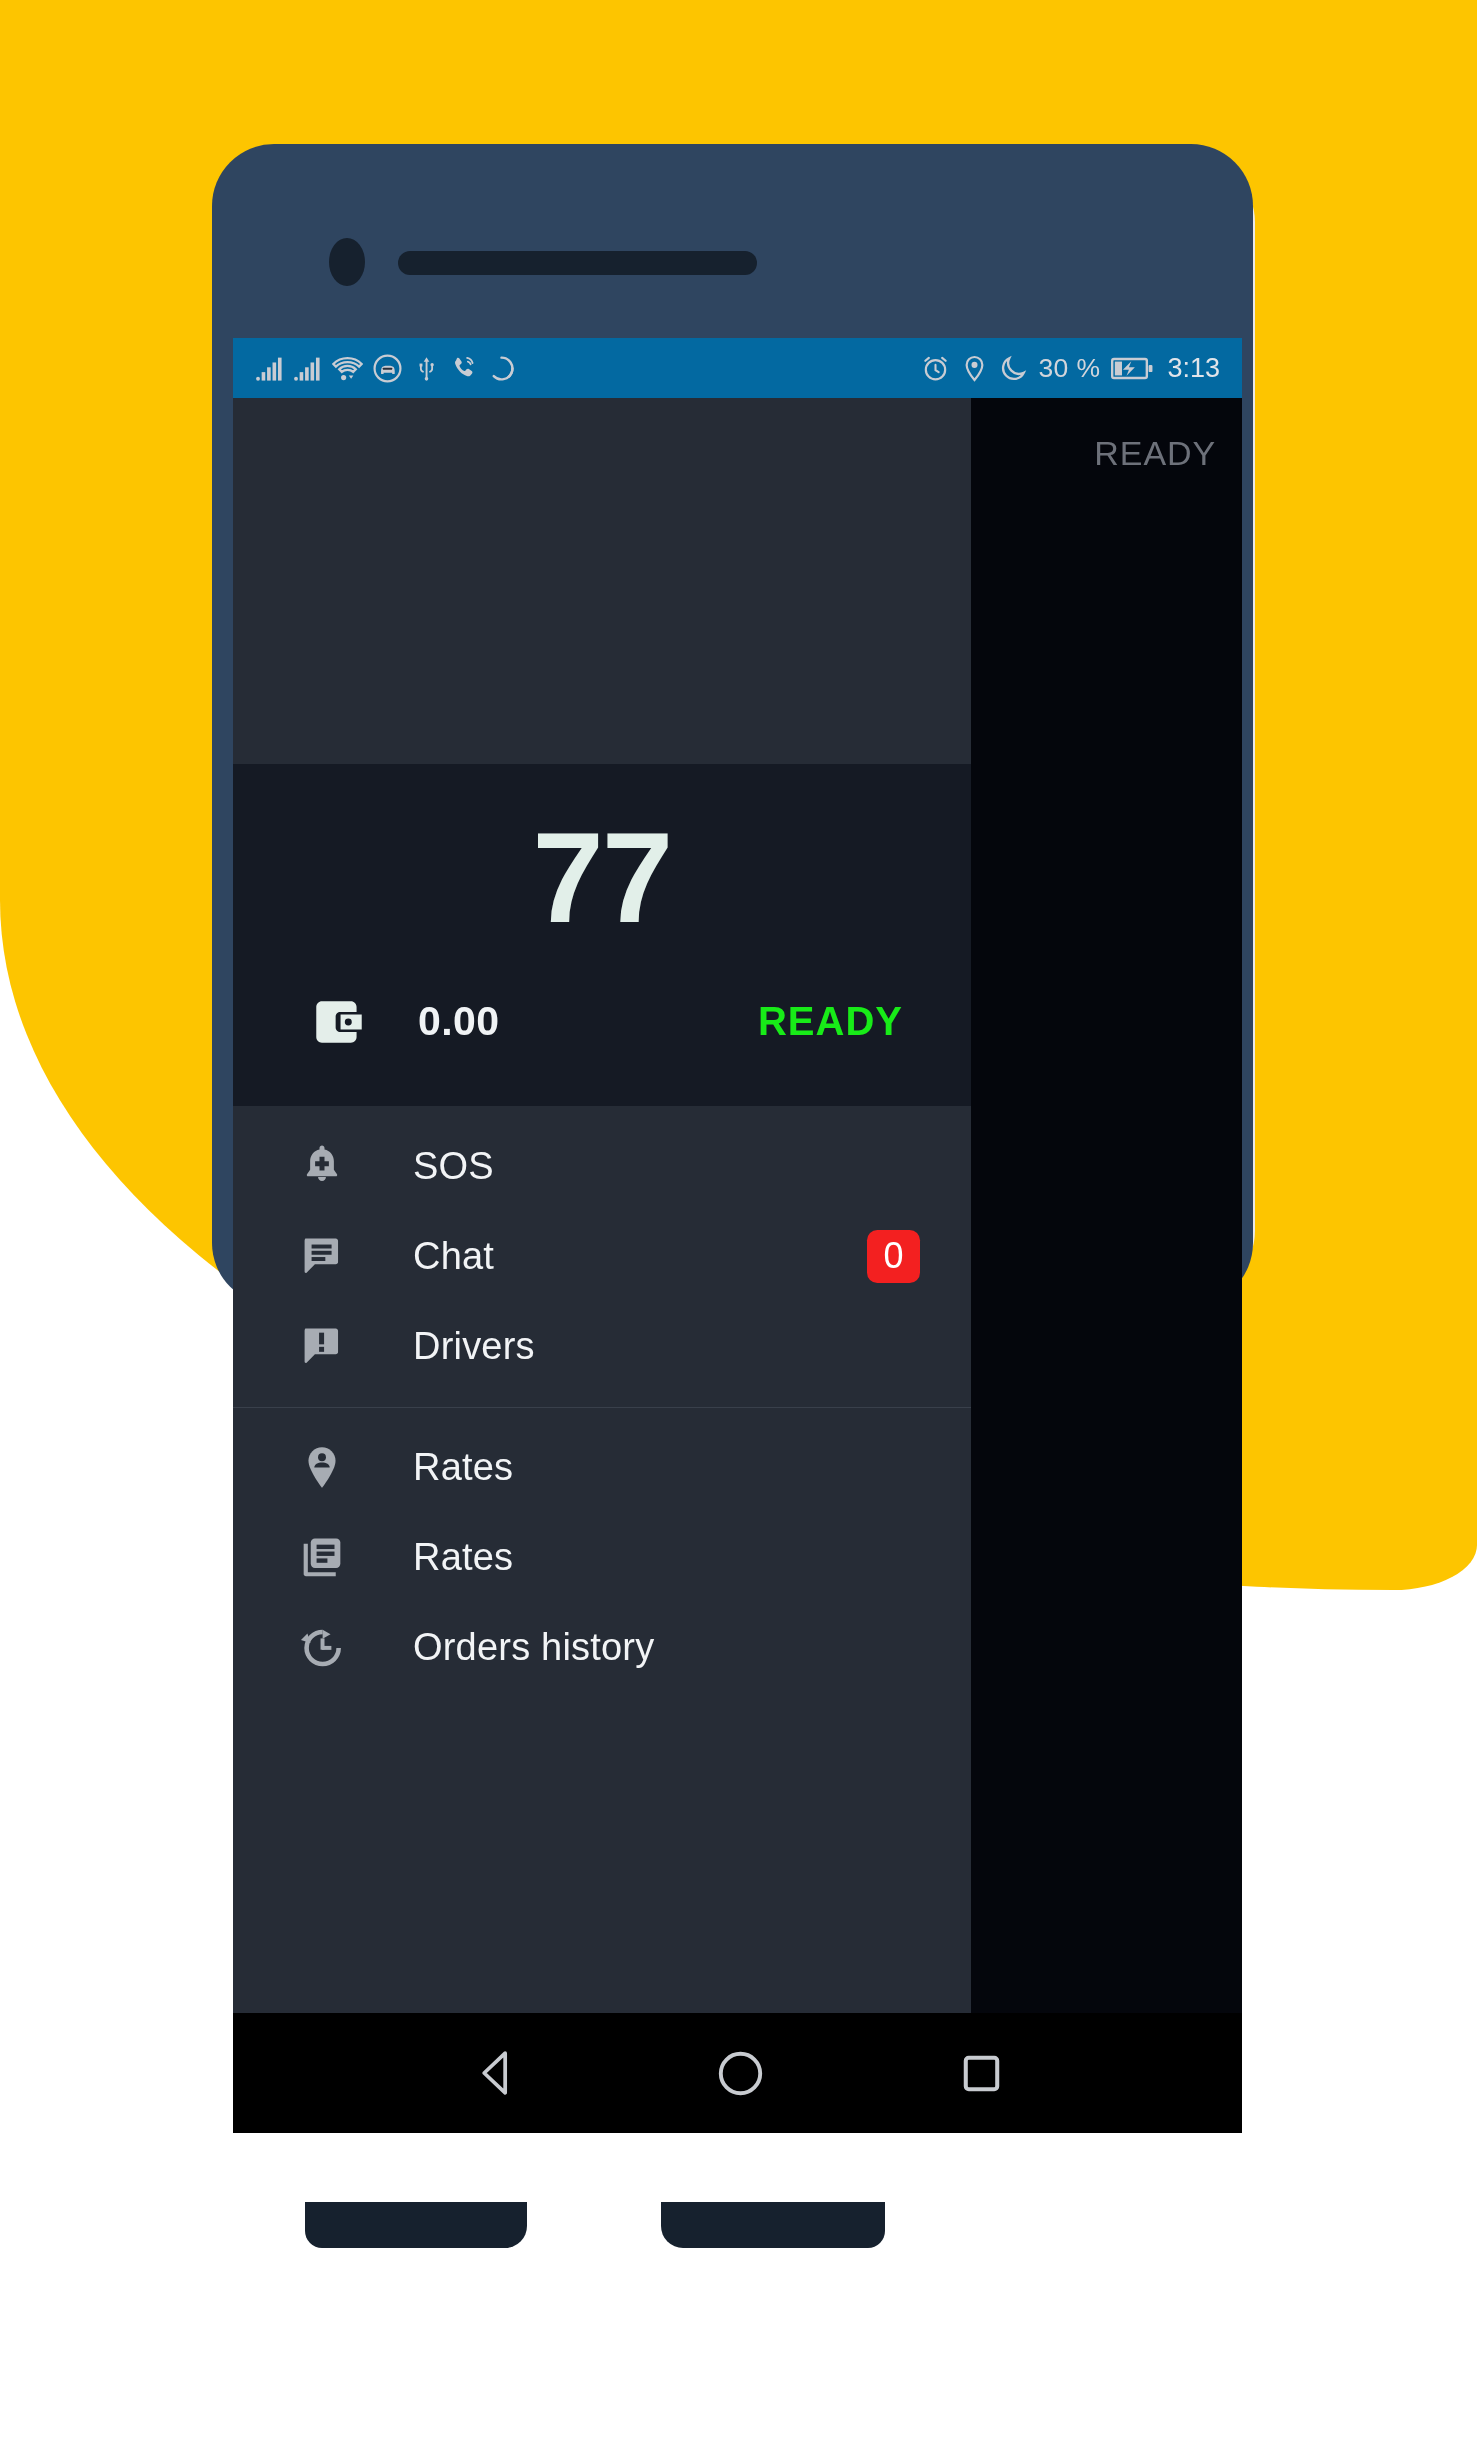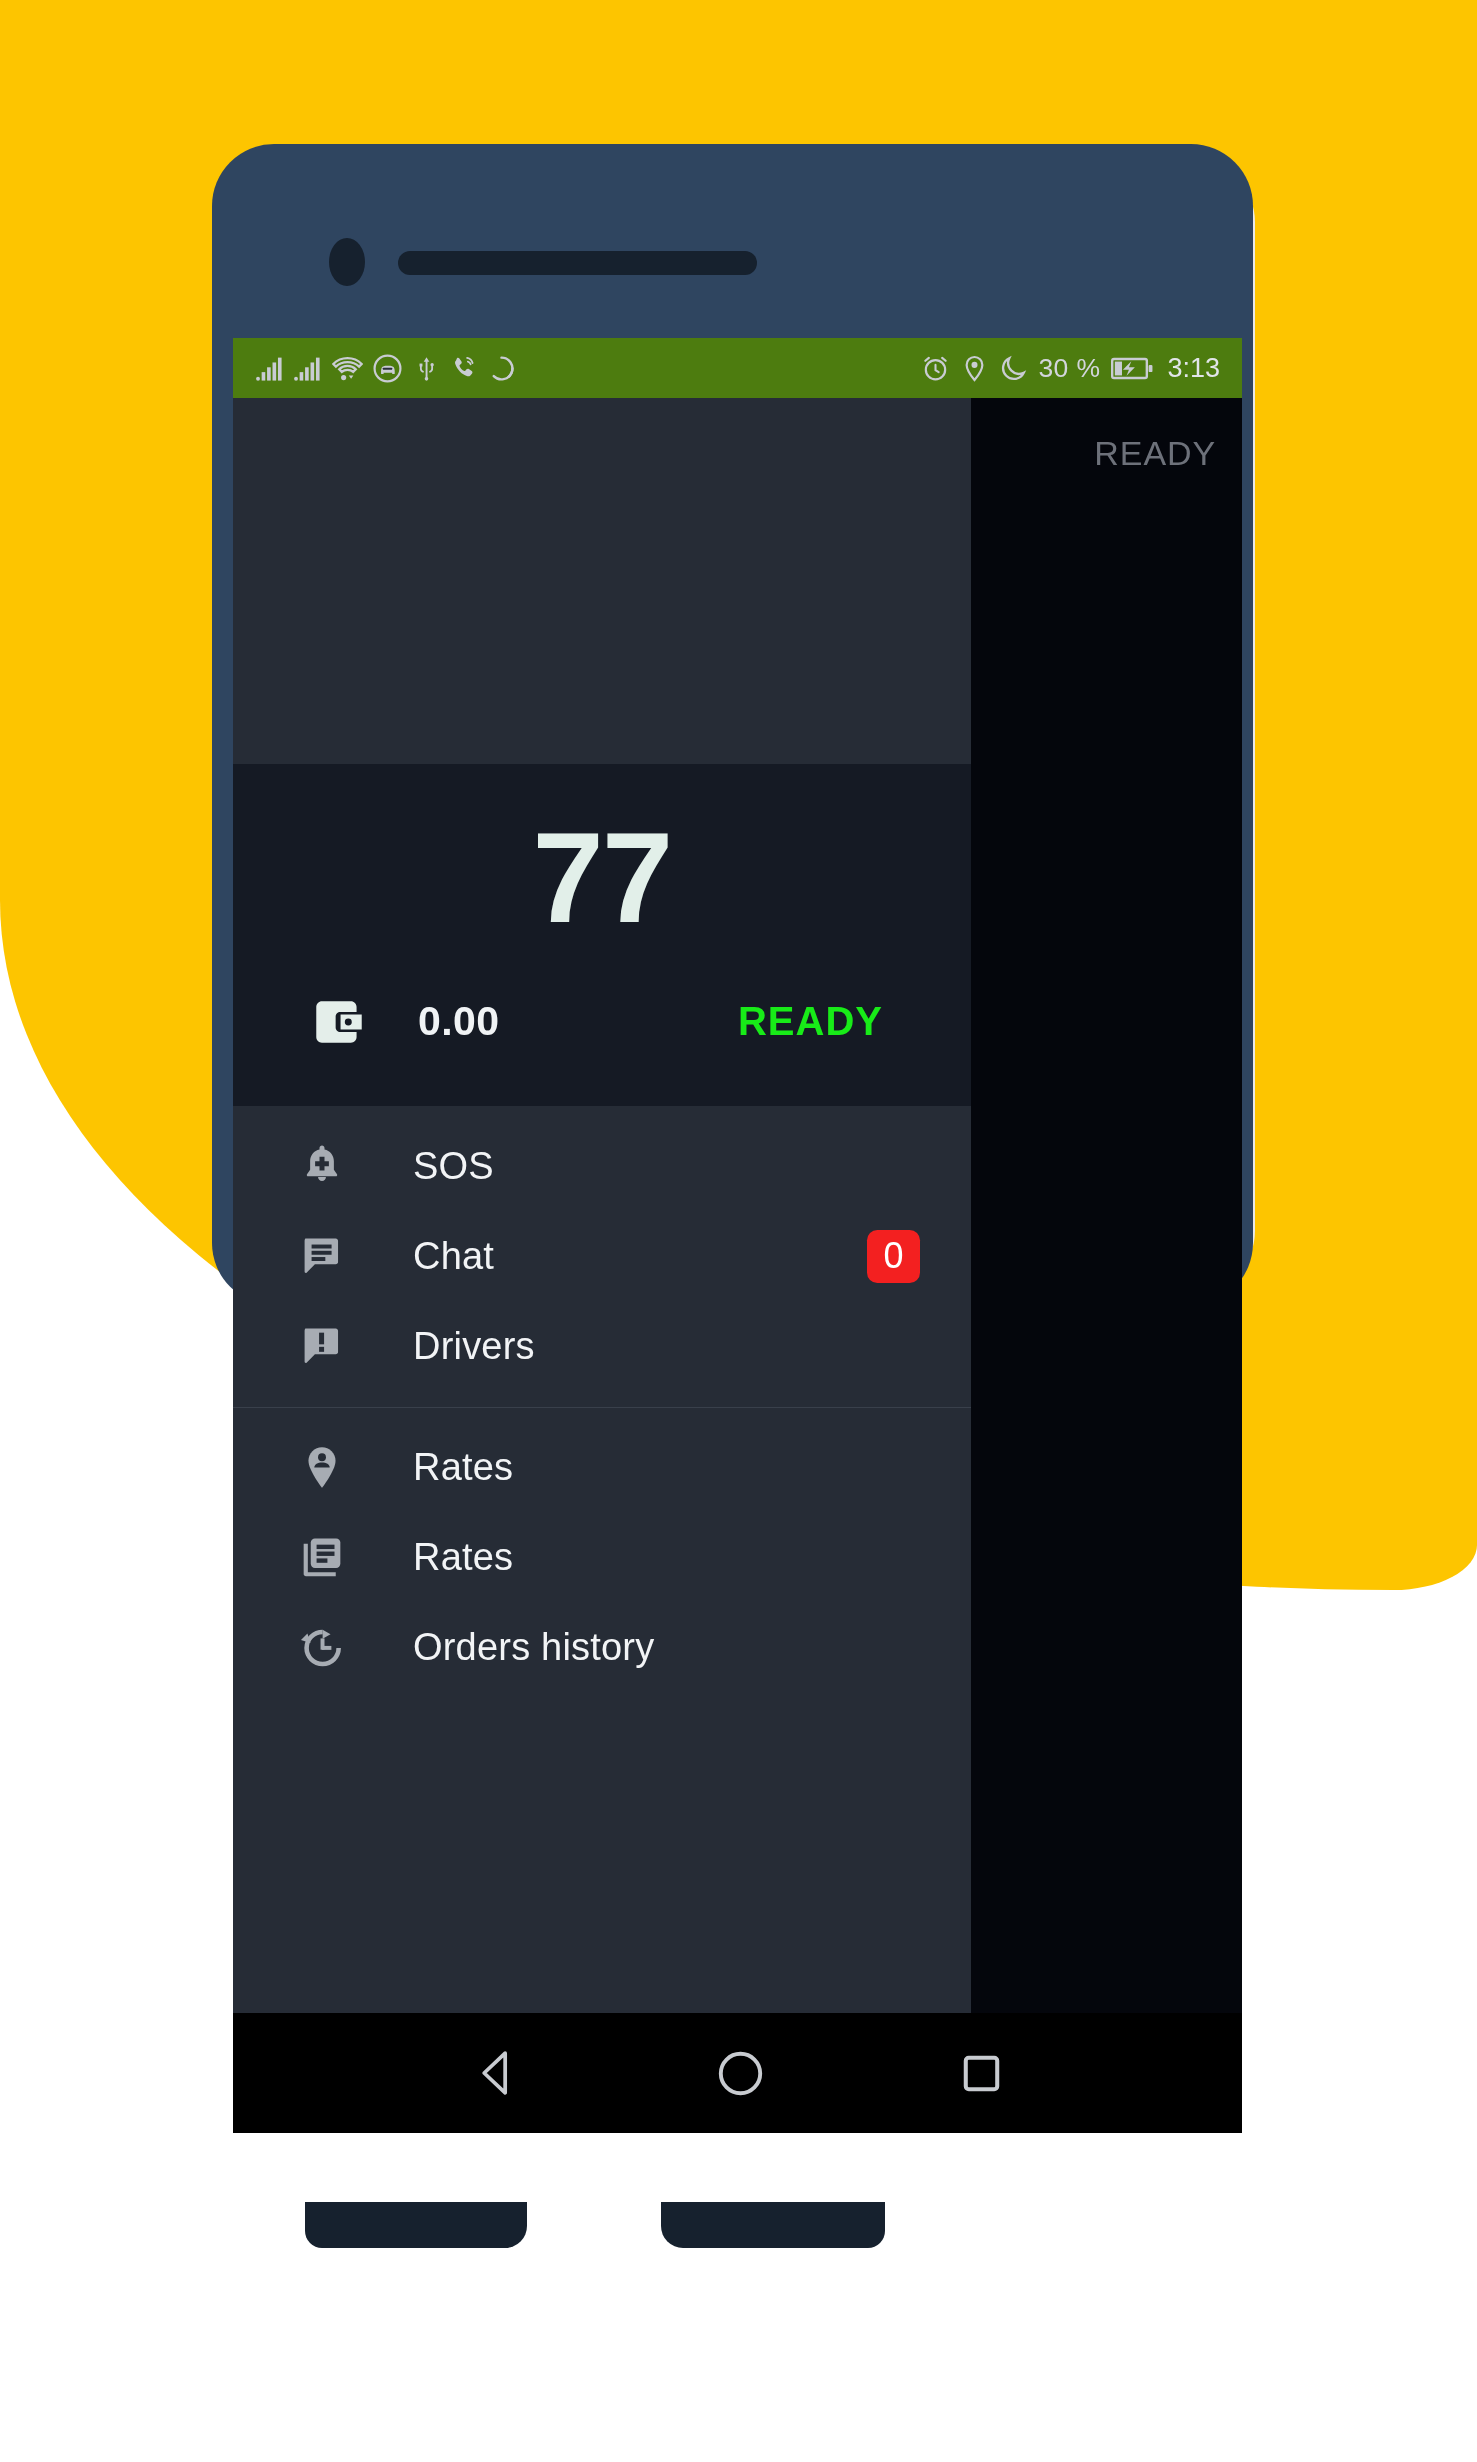--- a/index.html
+++ b/index.html
@@ -67,21 +67,21 @@
     position:absolute;
     left:233px; top:338px;
     width:1009px; height:1795px;
     background:#05070d;
     overflow:hidden;
   }
 
   
   .statusbar {
     position:absolute; left:0; top:0; width:1009px; height:60px;
-    background:#4d7c0f;
+    background:#0369a1;
     display:flex; align-items:center;
     padding:0 22px;
     color:#c9ccd3;
   }
   .sb-left { display:flex; align-items:center; gap:9.4px; }
   .sb-right { margin-left:auto; display:flex; align-items:center; gap:10.3px; }
   .sb-icon { display:inline-flex; align-items:center; justify-content:center; }
   .sb-text { font-size:26.5px; letter-spacing:0.4px; color:#d2d5db; }
   .sb-time { font-size:27px; color:#e2e5ea; margin-left:3.4px; }
 
@@ -121,21 +121,21 @@
     position:absolute; top:50px; left:0; right:0;
     text-align:center;
     font-size:128px; font-weight:700;
     color:#e2efe9;
     line-height:1;
     letter-spacing:-1.7px;
   }
   .wallet-row {
     position:absolute; bottom:53px; left:0; right:0;
     display:flex; align-items:center;
-    padding:0 88px 0 75px;
+    padding:0 68px 0 75px;
   }
   .wallet-icon { width:62px; height:62px; flex:0 0 auto; }
   .balance {
     margin-left:48px;
     font-size:41px; font-weight:700; color:#f0f3f5;
     letter-spacing:0.4px;
   }
   .ready {
     margin-left:auto;
     font-size:40px; font-weight:700; color:#18EB18;

